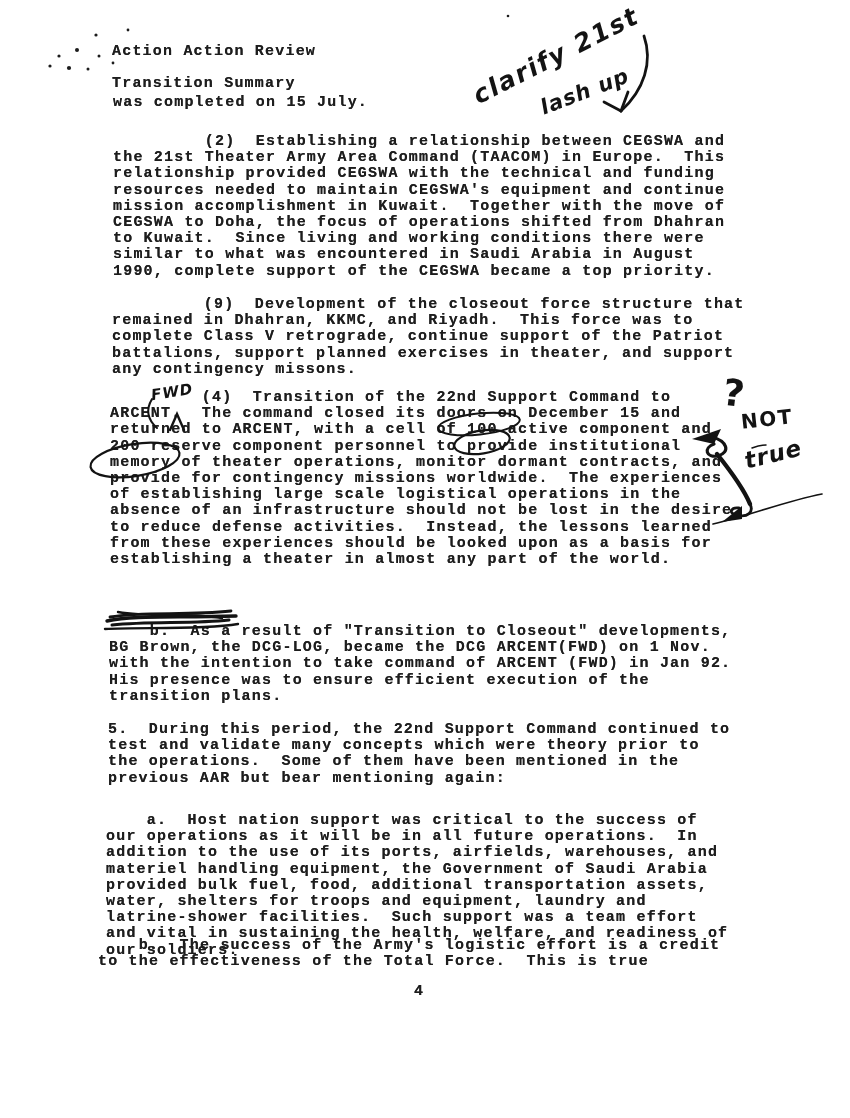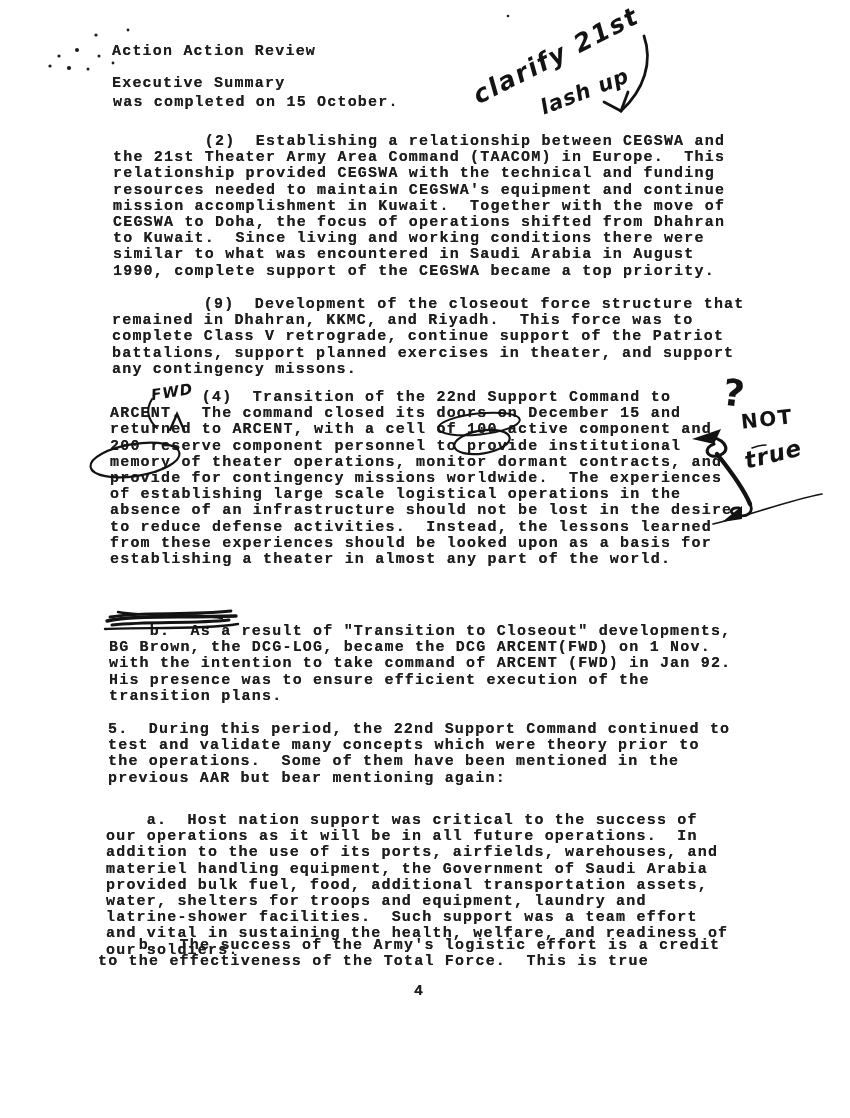--- a/index.html
+++ b/index.html
@@ -49,23 +49,23 @@
   #qmark{left:723px;top:372px;font-size:37px;transform:rotate(7deg);font-style:normal;}
   #notlbl{left:741px;top:407px;font-size:20px;transform:rotate(-6deg);letter-spacing:1.5px;font-style:normal;}
   #truelbl{left:744px;top:441px;font-size:23px;transform:rotate(-14deg);letter-spacing:1px;}
 </style>
 </head>
 <body>
 
 <div class="page">
 
   <div class="typed" id="hdr"><span>Action Action Review</span><br>
-<span>Executive Summary</span></div>
+<span>Transition Summary</span></div>
 
-  <div class="typed" id="intro">was completed on 15 October.</div>
+  <div class="typed" id="intro">was completed on 15 July.</div>
   <div class="typed" id="p2">         (2)  Establishing a relationship between CEGSWA and
 the 21st Theater Army Area Command (TAACOM) in Europe.  This
 relationship provided CEGSWA with the technical and funding
 resources needed to maintain CEGSWA's equipment and continue
 mission accomplishment in Kuwait.  Together with the move of
 CEGSWA to Doha, the focus of operations shifted from Dhahran
 to Kuwait.  Since living and working conditions there were
 similar to what was encountered in Saudi Arabia in August
 1990, complete support of the CEGSWA became a top priority.</div>
   <div class="typed" id="p3">         (9)  Development of the closeout force structure that

